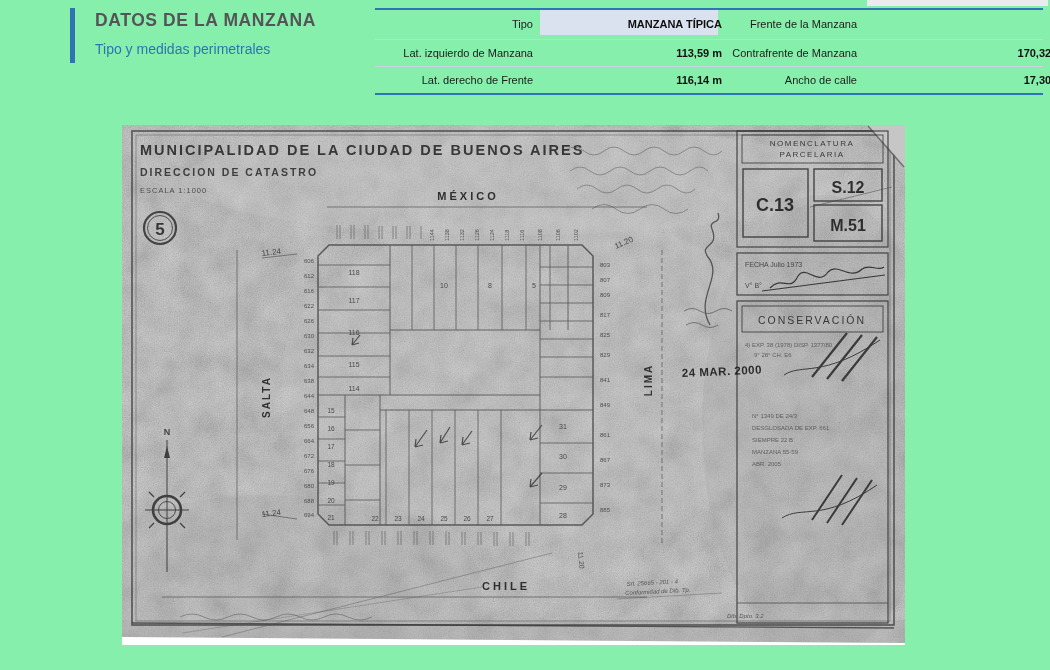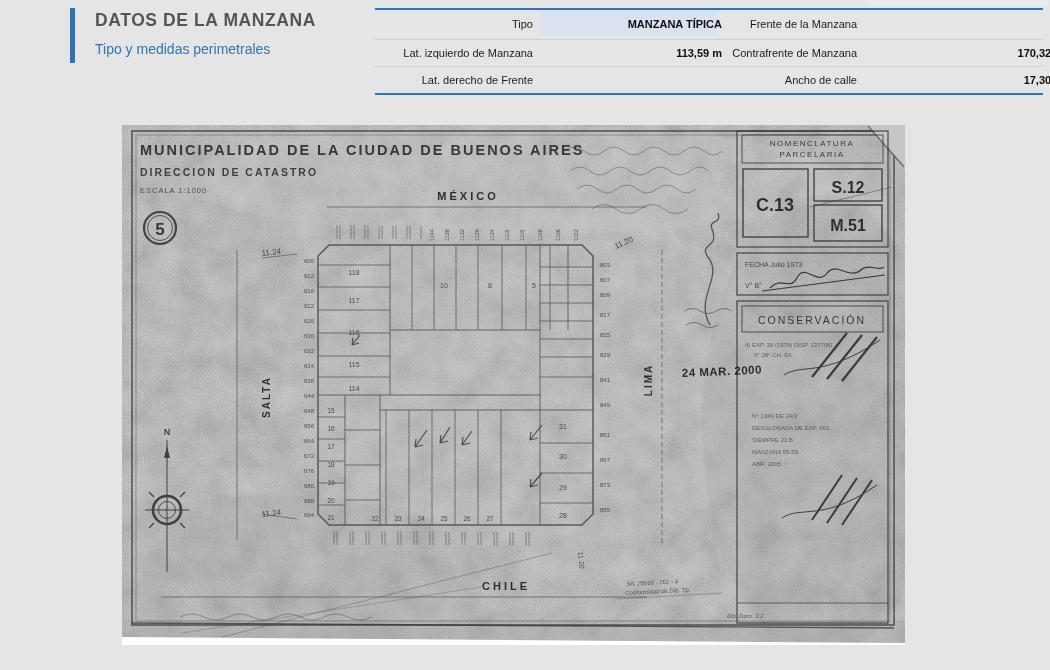--- a/index.html
+++ b/index.html
@@ -1,16 +1,16 @@
 <!DOCTYPE html>
 <html><head>
 <meta charset="utf-8">
 <style>
   html,body{margin:0;padding:0;background:#fff;}
-  #page{position:relative;width:1050px;height:670px;background:#e5e5e5;overflow:hidden;
+  #page{position:relative;width:1050px;height:670px;background:#86efac;overflow:hidden;
         font-family:"Liberation Sans",sans-serif;}
   
   .accent-bar{position:absolute;left:70px;top:8px;width:5px;height:55px;background:#2e74b5;}
   .page-title{position:absolute;left:95px;top:10px;font-size:17.5px;font-weight:bold;
               color:#555557;letter-spacing:.6px;}
   .page-subtitle{position:absolute;left:95px;top:41px;font-size:14px;color:#2e74b5;}
   
   .tbl{position:absolute;left:375px;top:0;width:668px;height:98px;}
   .tline{position:absolute;left:0;width:668px;}
   .tline.blue{height:2px;background:#2e75b6;}
@@ -39,20 +39,21 @@
     <div class="tline blue" style="top:8px"></div>
     <div class="tline gray" style="top:39px"></div>
     <div class="tline gray" style="top:66px"></div>
     <div class="tline blue" style="top:93px"></div>
 
     <span class="cell" style="left:0;width:158px;top:11px">Tipo</span>
     <span class="cell val" style="left:166px;width:157px;top:11px">MANZANA TÍPICA</span>
     <span class="cell" style="left:0;width:158px;top:40px">Lat. izquierdo de Manzana</span>
     <span class="cell val" style="left:166px;width:157px;top:40px">113,59 m</span>
     <span class="cell" style="left:0;width:158px;top:67px">Lat. derecho de Frente</span>
+    <span class="cell val" style="left:166px;width:157px;top:67px">116,14 m</span>
 
     <span class="cell" style="left:330px;width:152px;top:11px">Frente de la Manzana</span>
     <span class="cell" style="left:330px;width:152px;top:40px">Contrafrente de Manzana</span>
     <span class="cell val" style="left:490px;width:175px;top:40px">170,32 m</span>
     <span class="cell" style="left:330px;width:152px;top:67px">Ancho de calle</span>
     <span class="cell val" style="left:490px;width:175px;top:67px">17,30 m</span>
   </div>
 
   <svg id="scan" viewBox="0 0 783 520" xmlns="http://www.w3.org/2000/svg">
     <defs>

